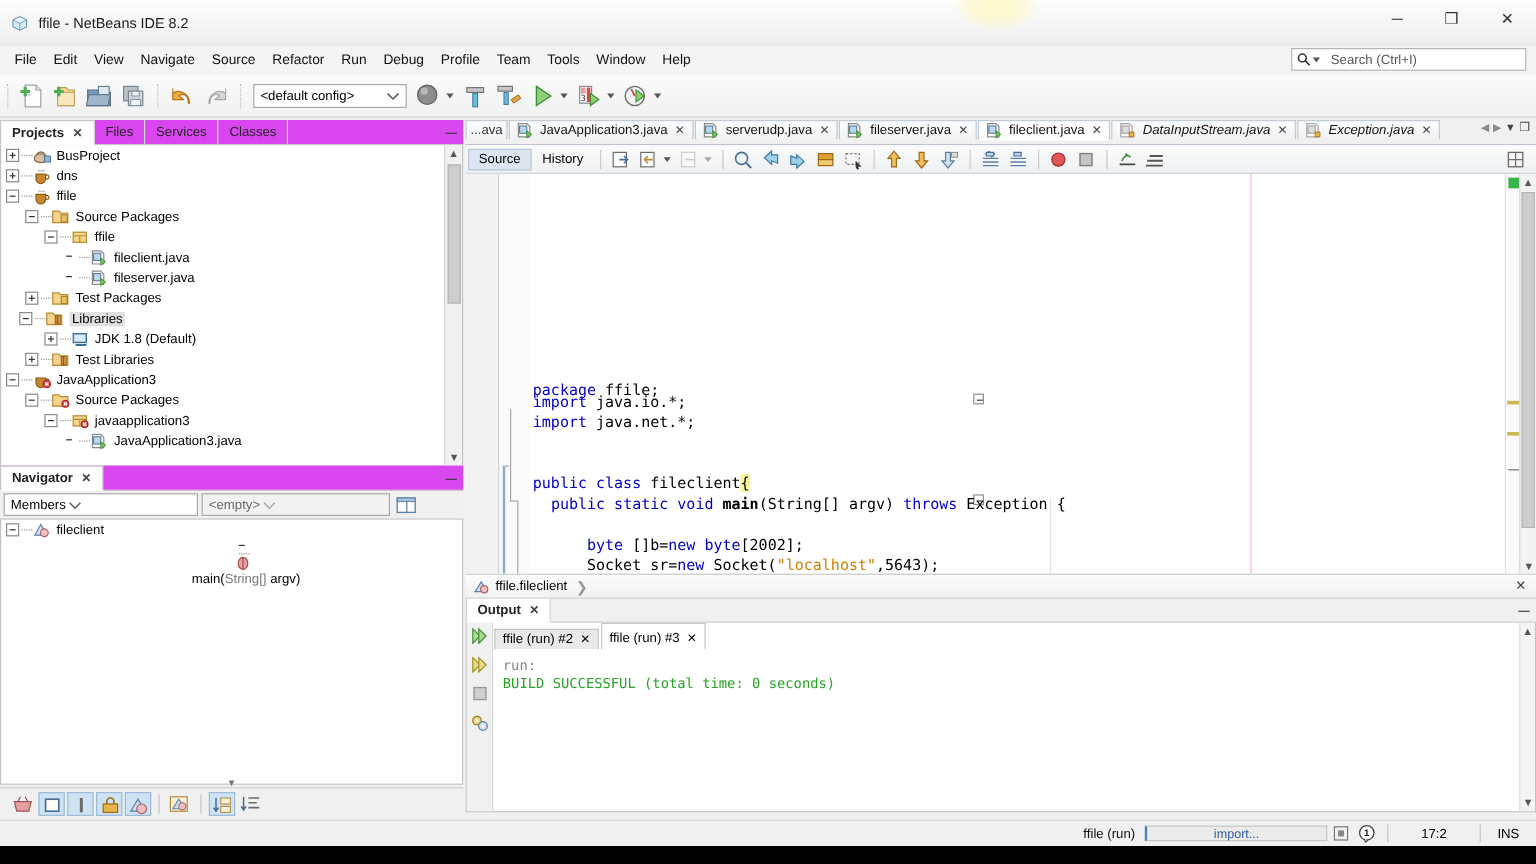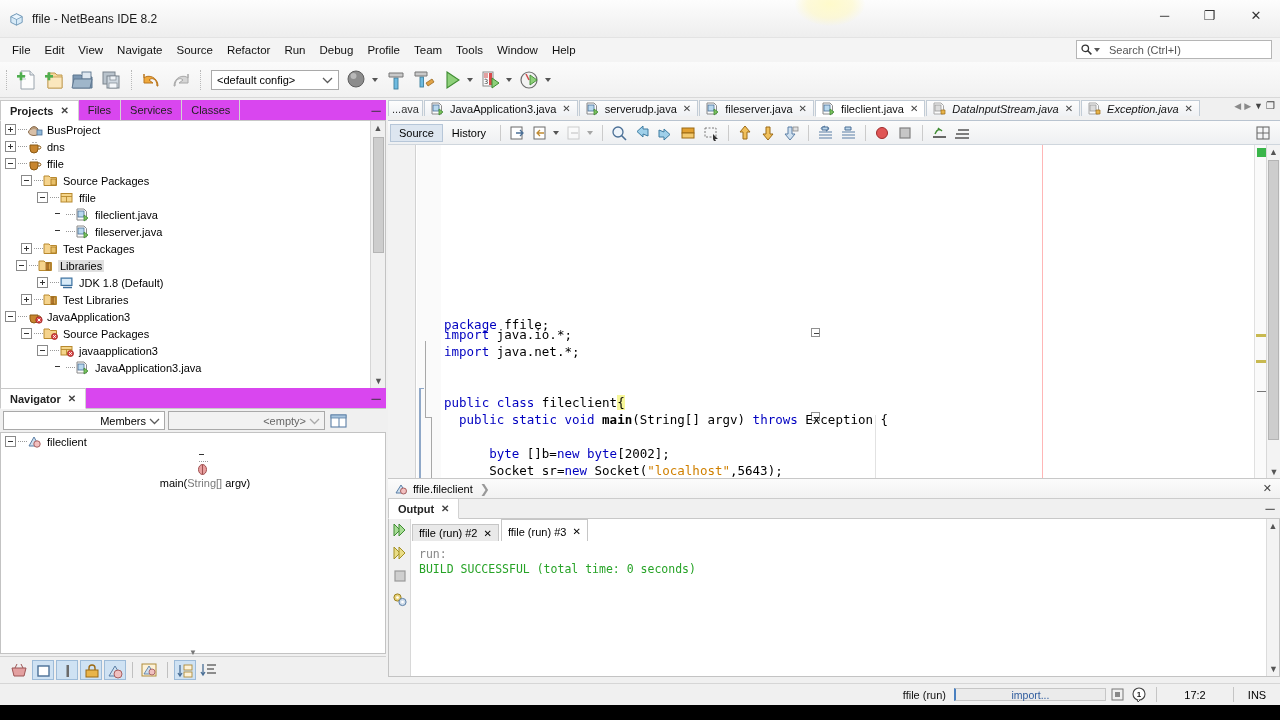--- a/index.html
+++ b/index.html
@@ -156,21 +156,21 @@
   }
 
   
   .nav-wrap { position: absolute; left: 0; top: 288px; width: 386px; height: 295px; }
   .nav-ctrls {
     display: flex; align-items: center; height: 23px; padding: 2px 3px;
     background: #f0f0f0; gap: 3px;
   }
   .nav-combo {
     height: 19px; background: #fff; border: 1px solid #a9a9a9;
-    display: flex; align-items: center; justify-content: flex-end;
+    display: flex; align-items: center; justify-content: flex-start;
     padding: 0 2px 0 5px; font-size: 11px;
   }
   .nav-combo.members { width: 162px; }
   .nav-combo.empty { width: 157px; background: #f2f2f2; color: #666; }
   .nav-icon-btn {
     width: 20px; height: 20px; display: flex; align-items: center; justify-content: center;
   }
   .nav-tree {
     background: #fff; border: 1px solid #c3c3c3; height: 222px; overflow: hidden;
   }

